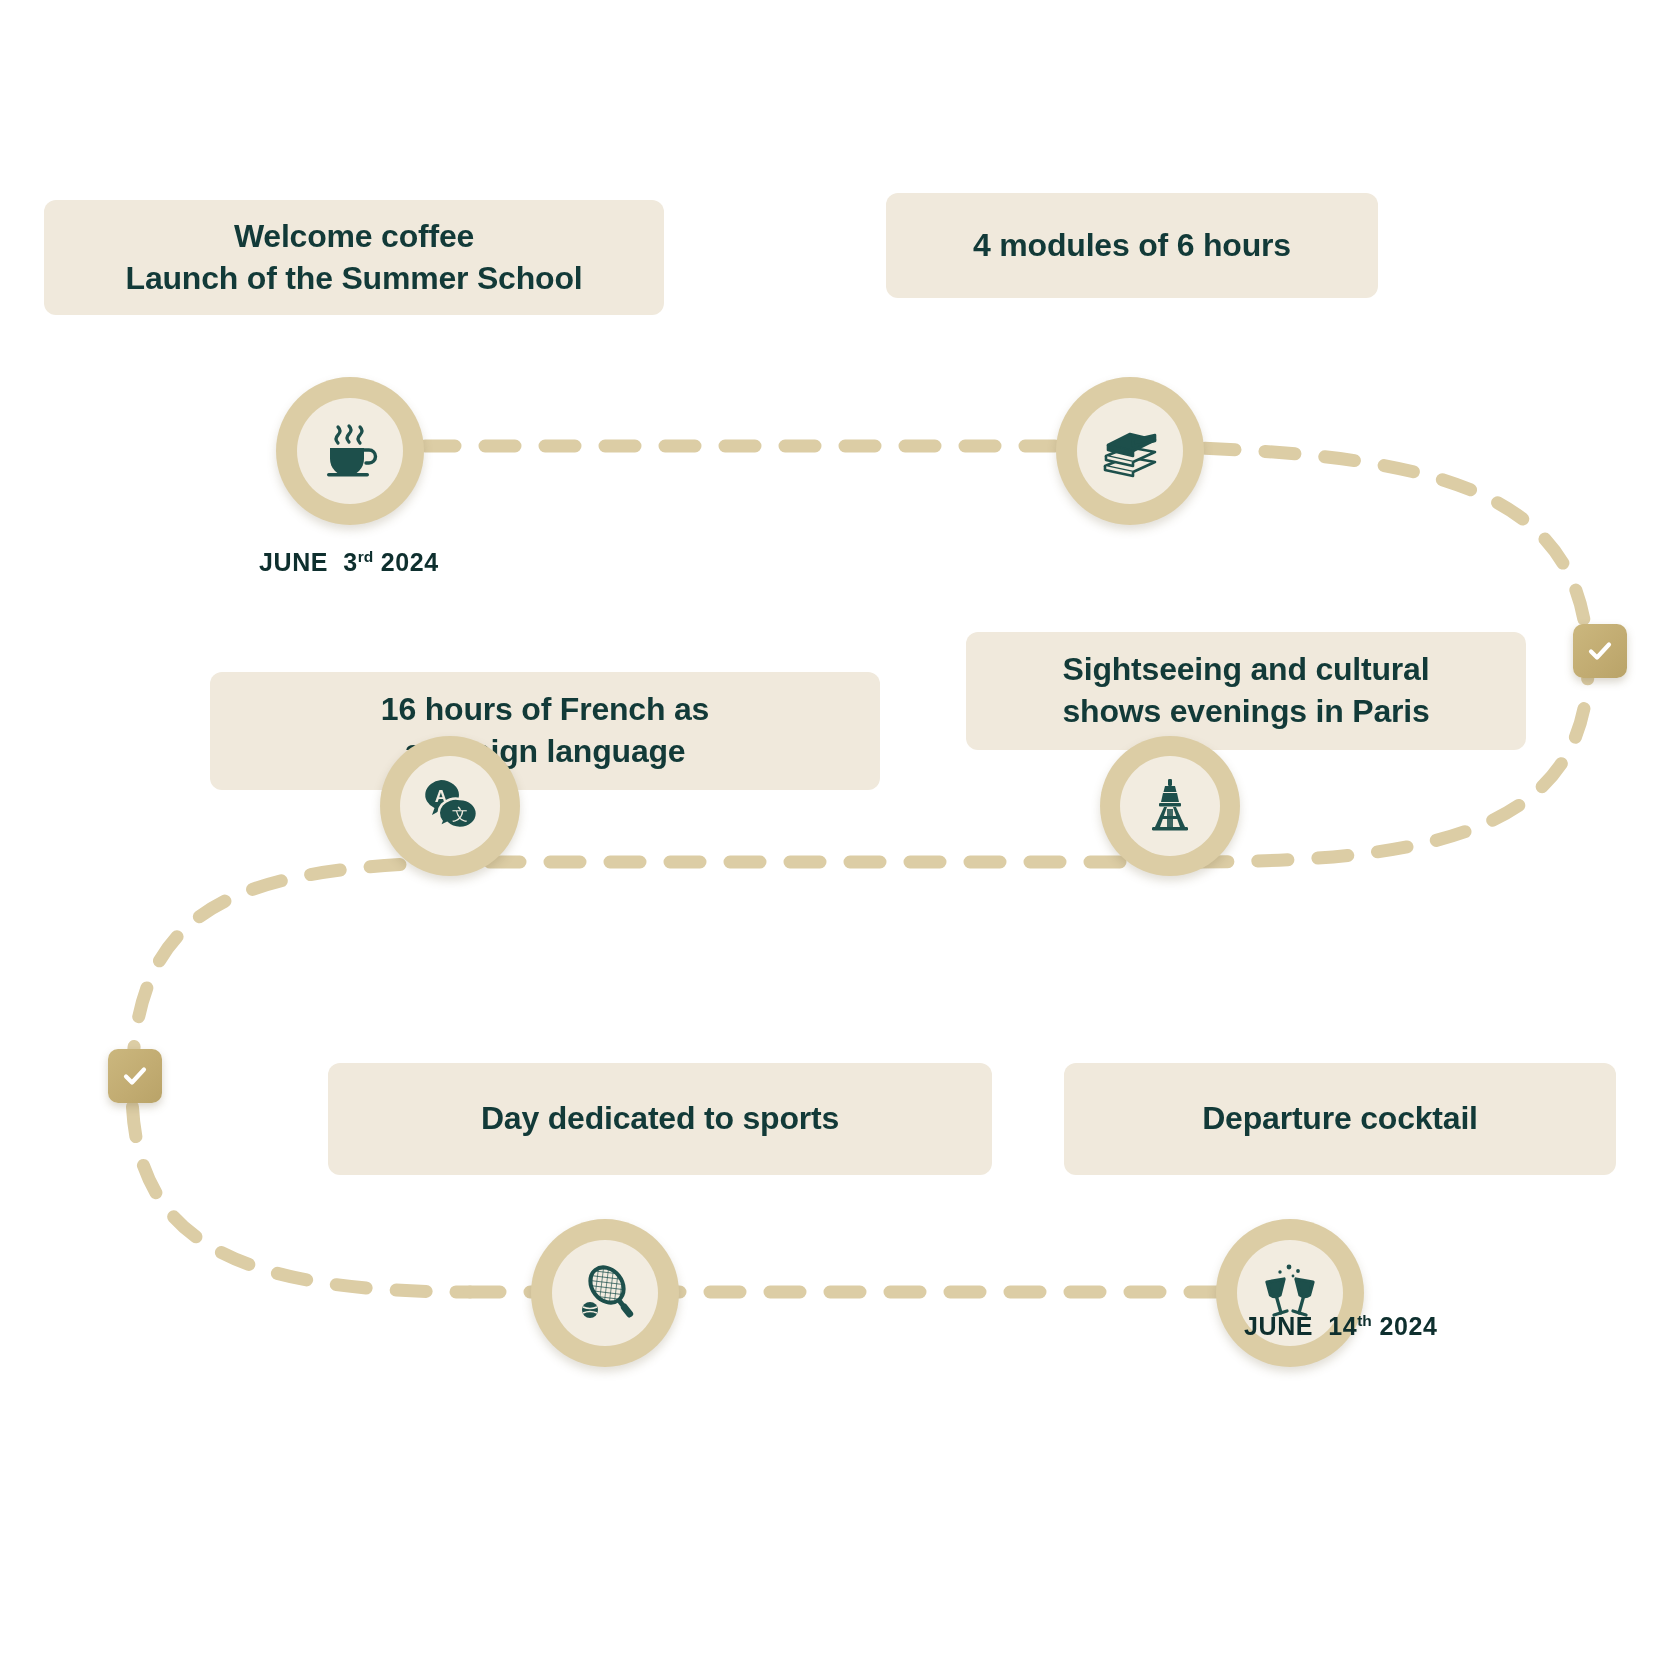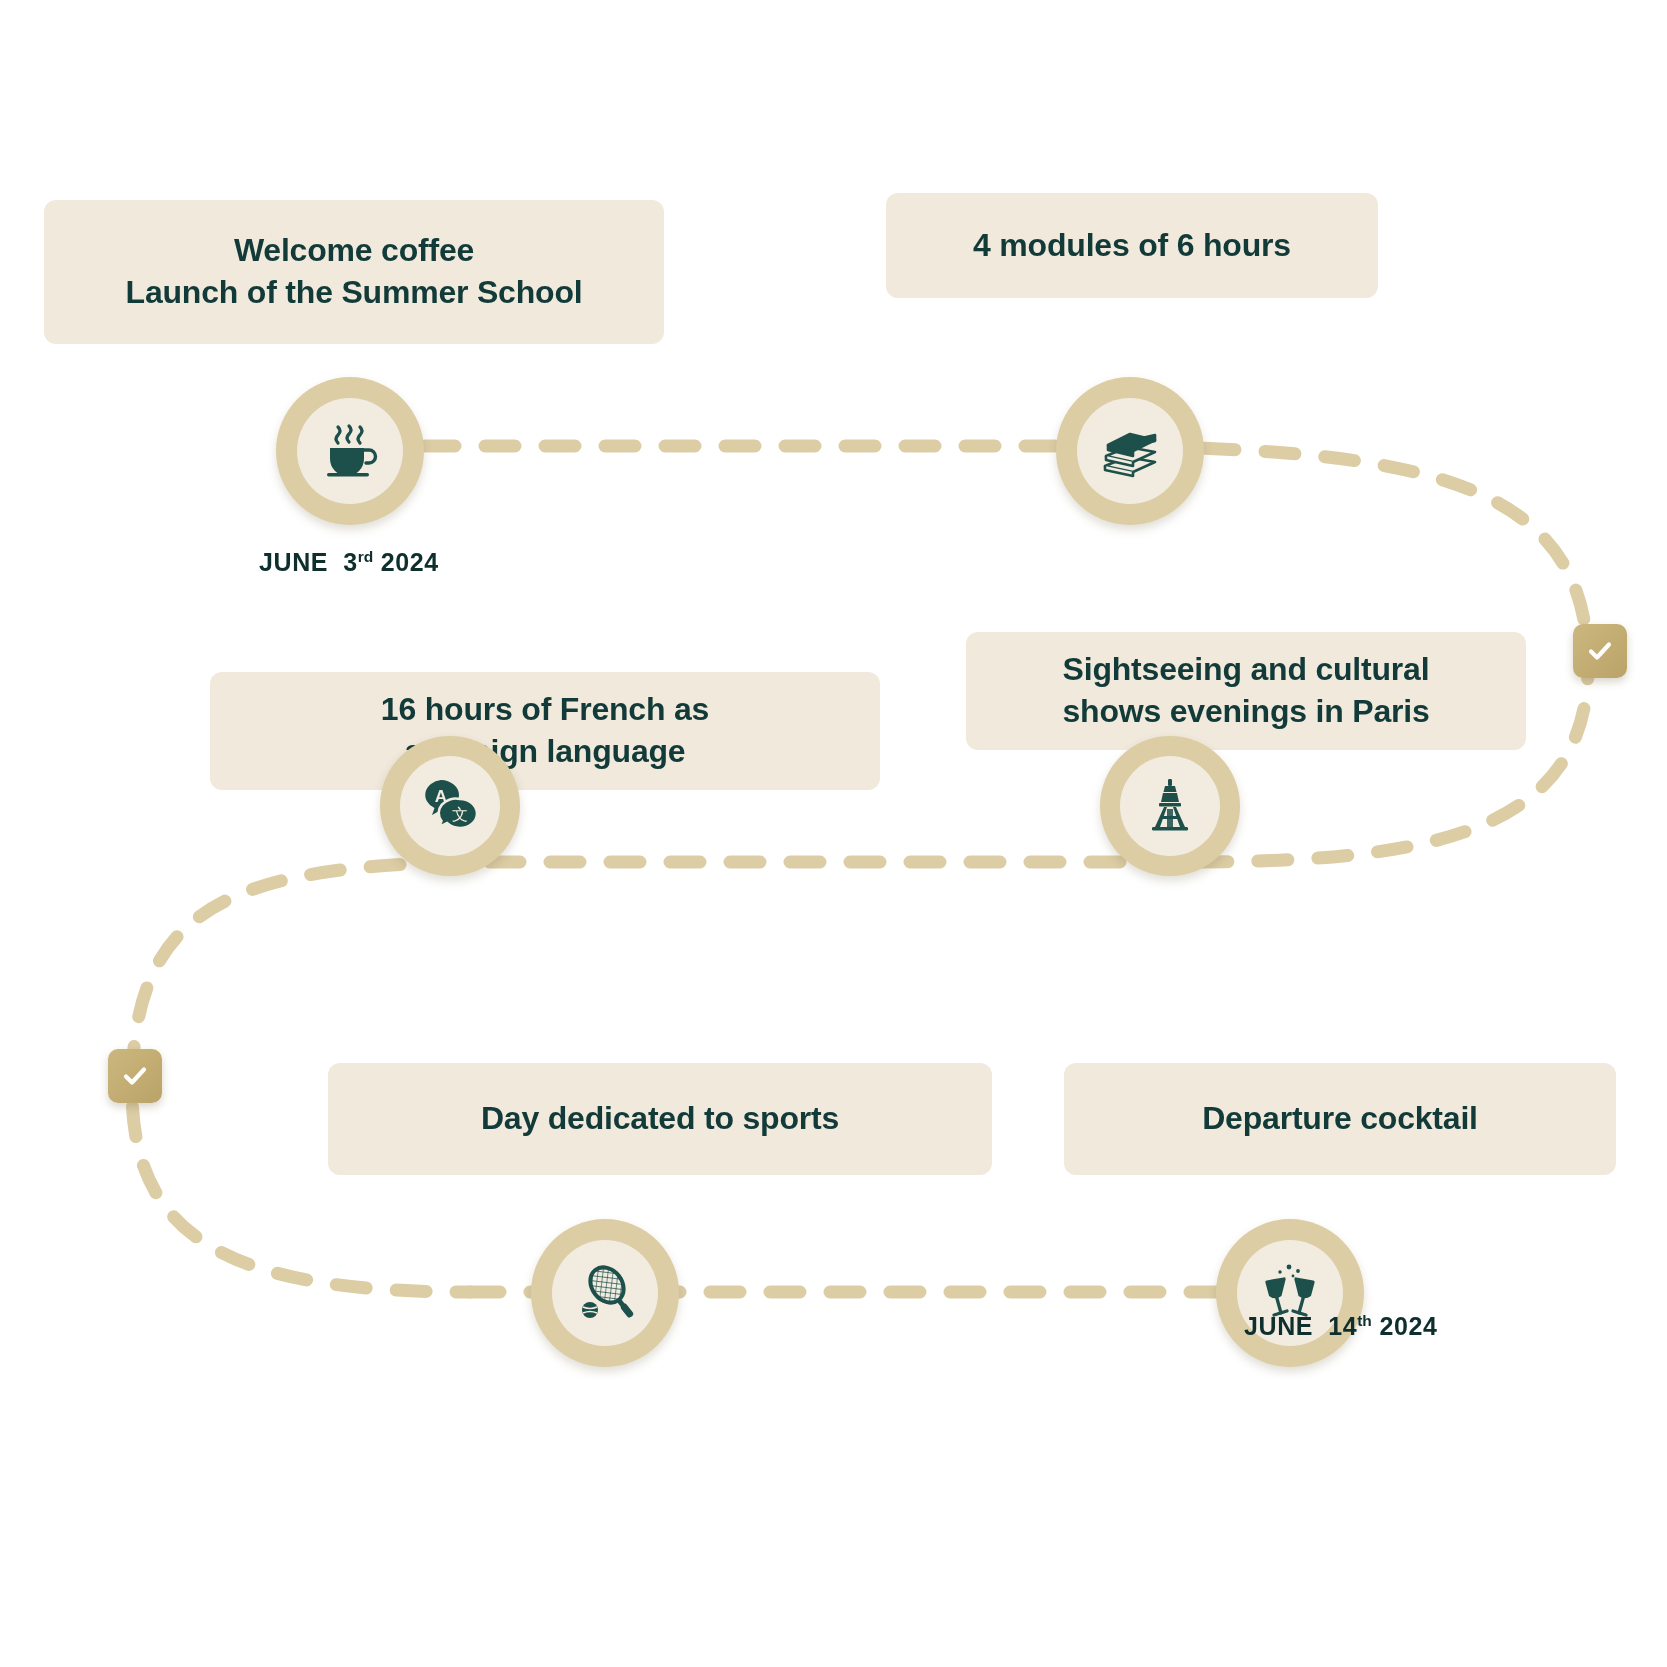--- a/index.html
+++ b/index.html
@@ -82,21 +82,21 @@
              C 1588 845 1400 862 1180 862" fill="none" stroke="#DCCDA5" stroke-width="13" stroke-linecap="round" stroke-dasharray="30 30"></path>
 
     <path d="M 1180 862
              L 500 862
              C 230 862 132 905 132 1090
              C 132 1250 250 1292 470 1292" fill="none" stroke="#DCCDA5" stroke-width="13" stroke-linecap="round" stroke-dasharray="30 30"></path>
 
     <path d="M 470 1292 L 1290 1292" fill="none" stroke="#DCCDA5" stroke-width="13" stroke-linecap="round" stroke-dasharray="30 30"></path>
   </svg>
 
-  <div class="label-box" style="left:44px;top:200px;width:620px;height:144px;font-size:32px;">
+  <div class="label-box" style="left:44px;top:200px;width:620px;height:115px;font-size:32px;">
     <span class="ltxt">Welcome coffee
 Launch of the Summer School</span>
   </div>
 
   <div class="label-box" style="left:886px;top:193px;width:492px;height:105px;font-size:32px;">
     <span class="ltxt">4 modules of 6 hours</span>
   </div>
 
   <div class="label-box" style="left:210px;top:632px;width:670px;height:118px;font-size:32px;margin-top:40px;">
     <span class="ltxt">16 hours of French as

